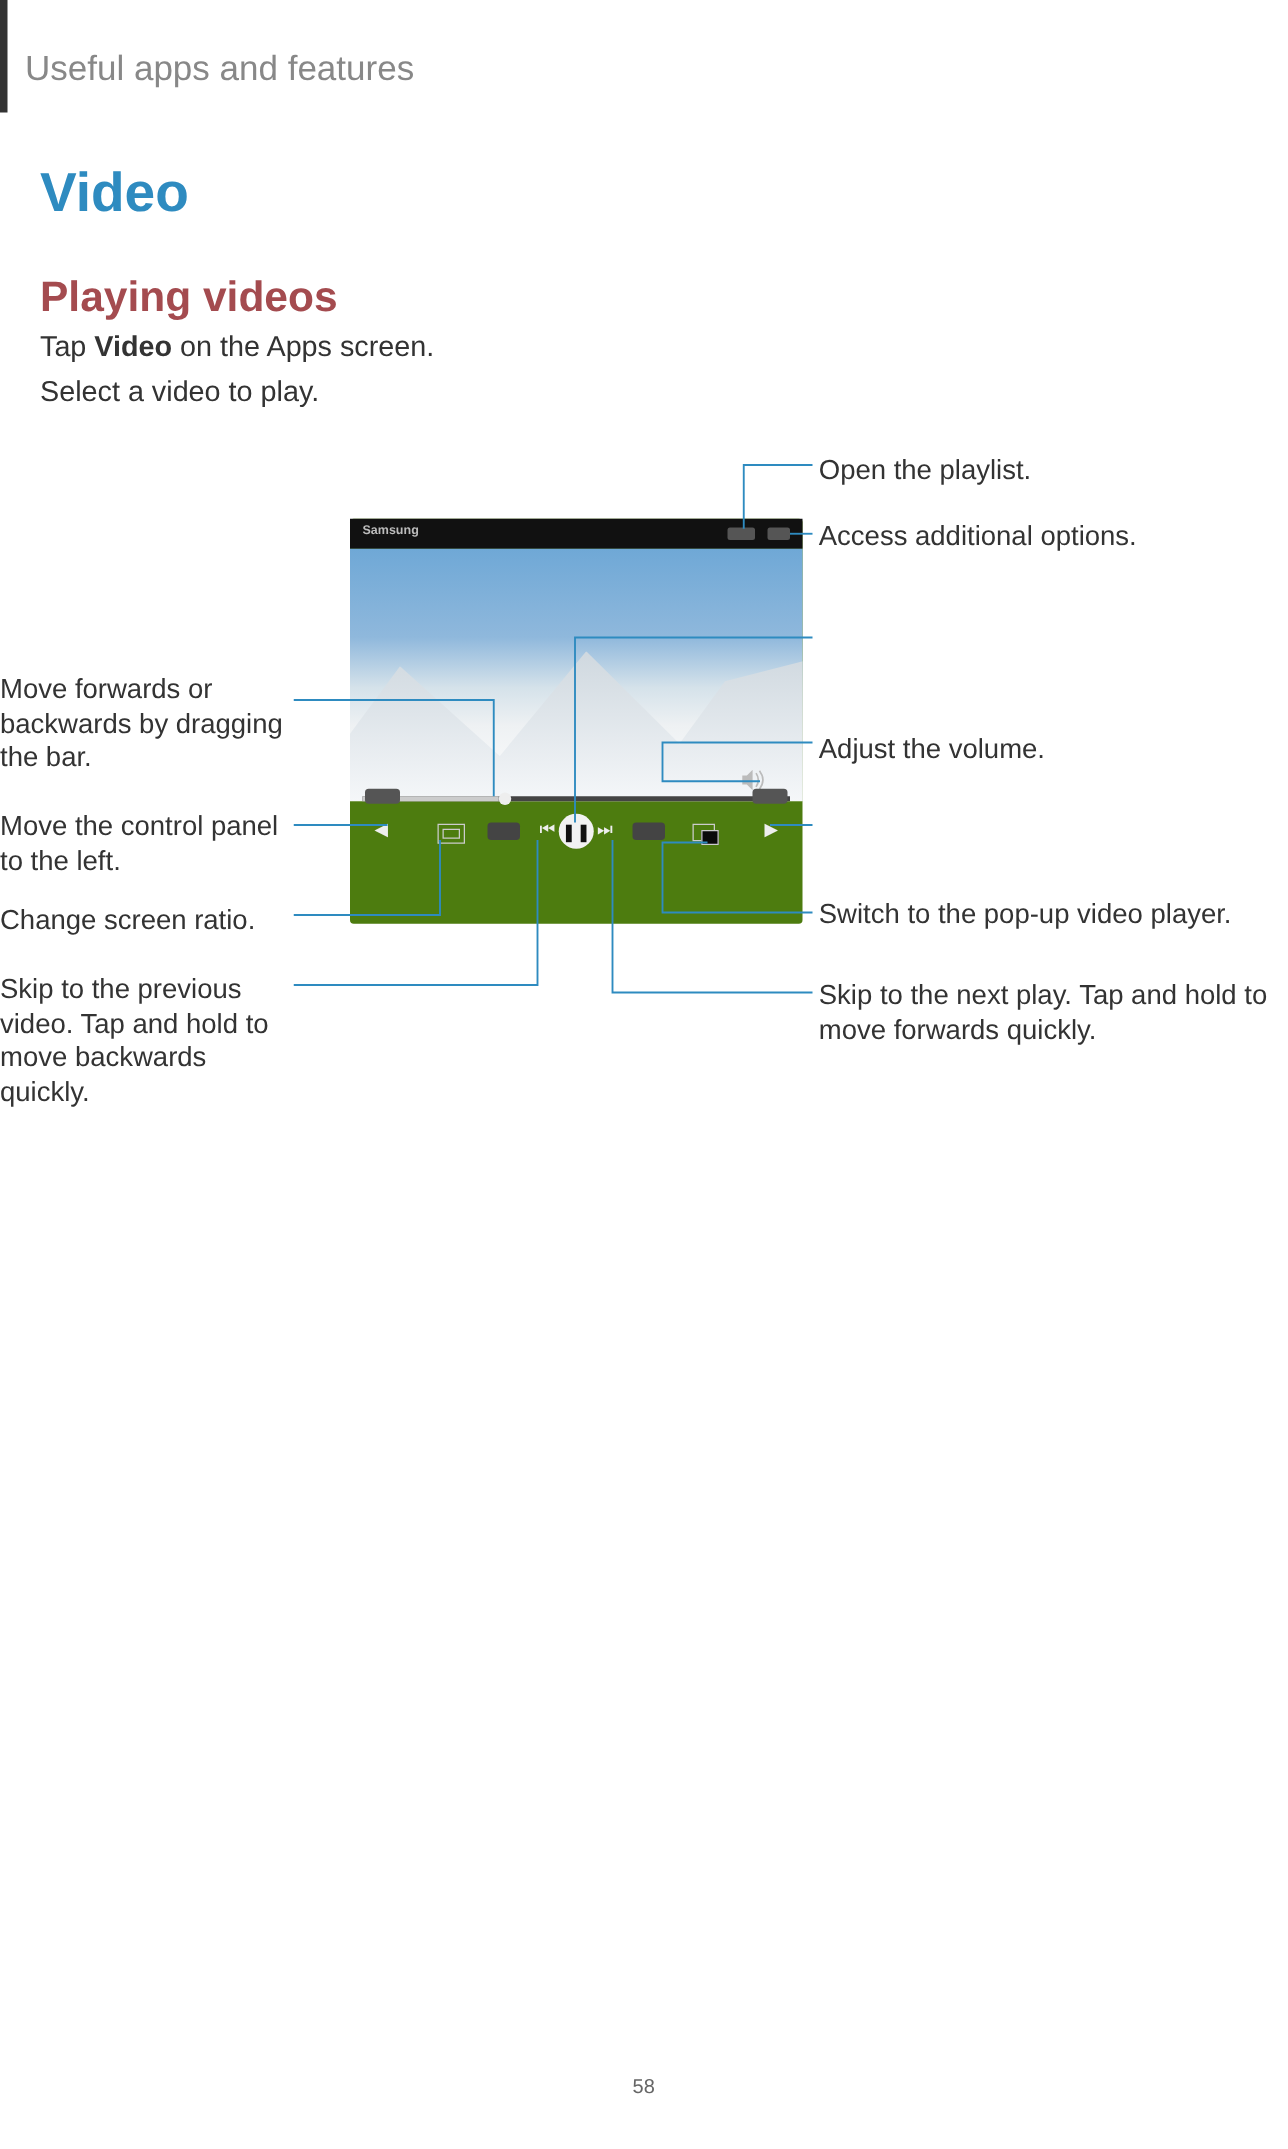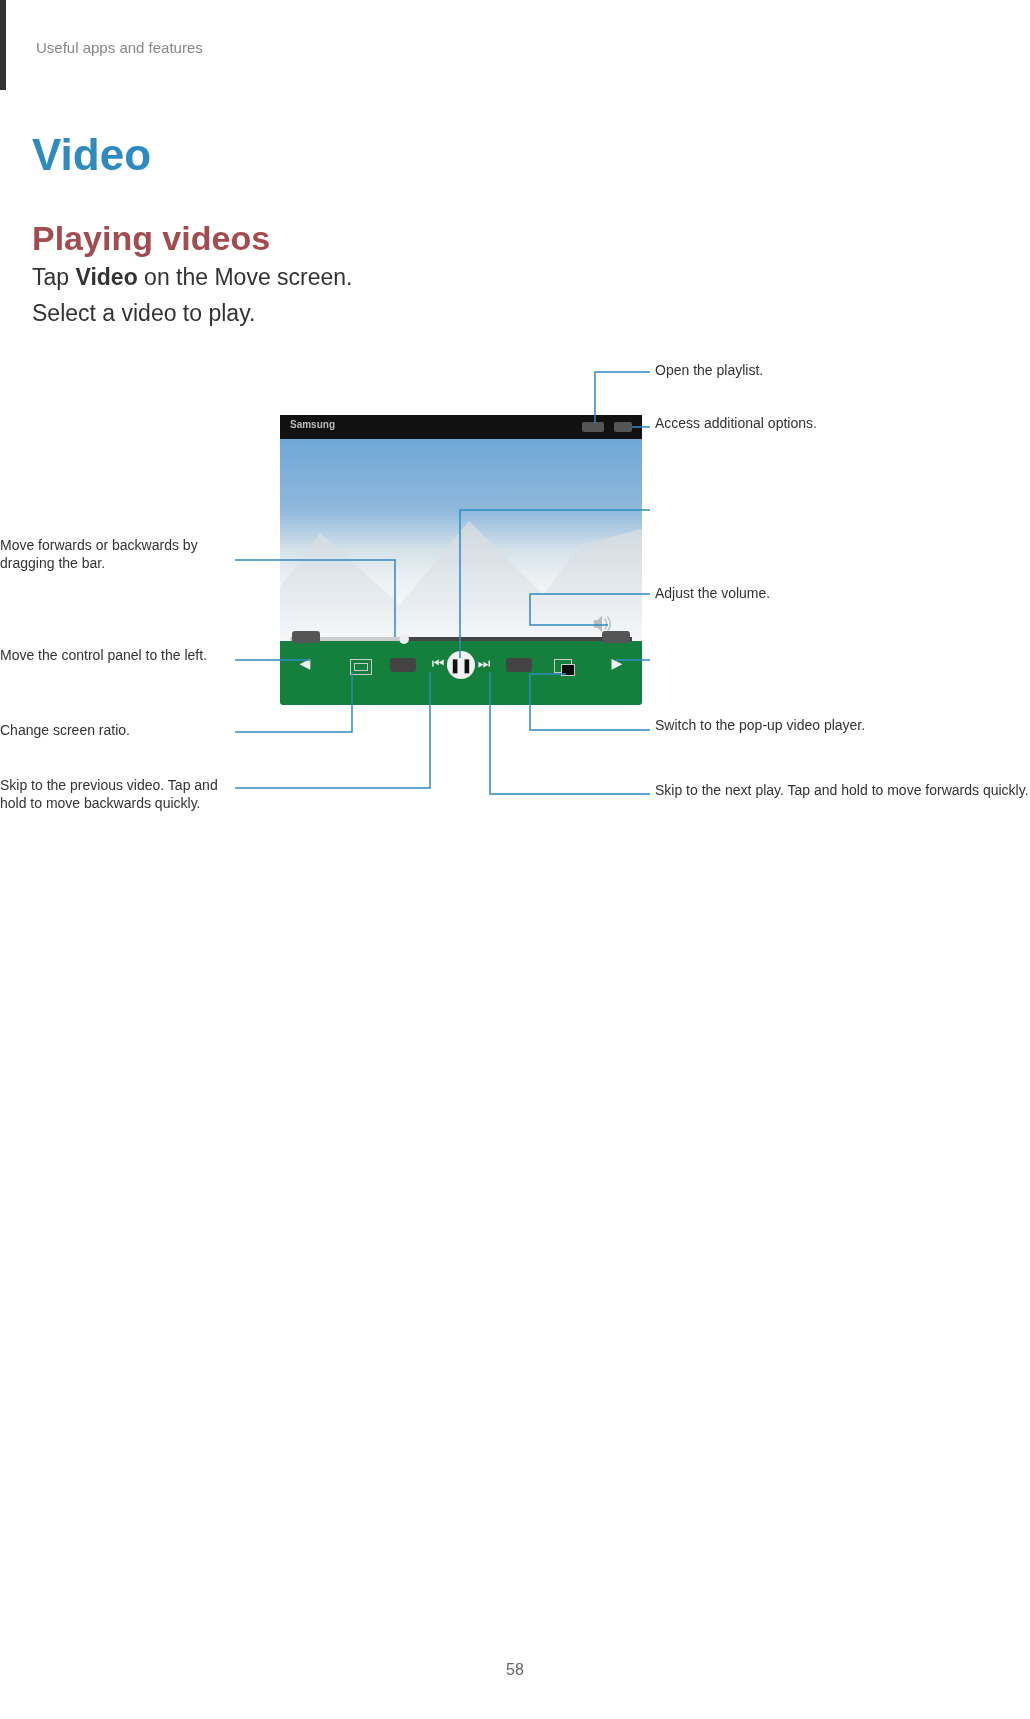--- a/index.html
+++ b/index.html
@@ -13,22 +13,22 @@
     overflow: hidden;
   }
   .edge-mark {
     position: absolute;
     left: 0; top: 0;
     width: 6px; height: 90px;
     background: #333;
   }
   .header-text {
     position: absolute;
-    left: 36px; top: 39px;
-    font-size: 15px;
+    left: 20px; top: 39px;
+    font-size: 28px;
     color: #888;
     font-weight: 400;
   }
   .h1 {
     position: absolute;
     left: 32px; top: 130px;
     font-size: 44px;
     color: #2E8BC0;
     font-weight: 700;
   }
@@ -60,22 +60,22 @@
   
   .illus {
     position: absolute;
     left: 0; top: 360px;
     width: 1030px;
     height: 520px;
   }
   .illus .panel {
     position: absolute;
     left: 280px; top: 55px;
-    width: 362px; height: 290px;
-    background: #15803d;
+    width: 362px; height: 324px;
+    background: #4d7c0f;
     border-radius: 3px;
   }
   .panel-top {
     position: absolute;
     left: 0; top: 0; width: 100%; height: 24px;
     background: #111;
   }
   .panel-title {
     position: absolute;
     left: 10px; top: 4px;
@@ -140,21 +140,21 @@
     border:1.5px solid #ccc;
   }
   .ctrl.popup::after {
     content:""; position:absolute; right:-4px; bottom:-4px;
     width:12px; height:10px; border:1.5px solid #ccc; background:#0a0a0a;
   }
 
   
   .label {
     position: absolute;
-    font-size: 14px;
+    font-size: 22px;
     color: #333;
     line-height: 1.25;
   }
   .label.left { right: 800px; width: 230px; }
   .label.right { text-align: left; left: 655px; width: 375px; }
   .lead {
     stroke: #2E8BC0;
     stroke-width: 1.5;
     fill: none;
   }
@@ -166,21 +166,21 @@
   }
 </style>
 </head>
 <body>
 
 <div class="edge-mark"></div>
 <div class="header-text">Useful apps and features</div>
 <div class="h1">Video</div>
 <div class="h2">Playing videos</div>
 <div class="body-line b1">
-  <span>Tap </span><b>Video</b><span> on the Move screen.</span>
+  <span>Tap </span><b>Video</b><span> on the Apps screen.</span>
 </div>
 <div class="body-line b2">Select a video to play.</div>
 
 <div class="illus">
 
   <div class="panel">
     <div class="panel-top">
       <div class="panel-title">Samsung</div>
       <div class="topbar-btn playlist"></div>
       <div class="topbar-btn more"></div>

